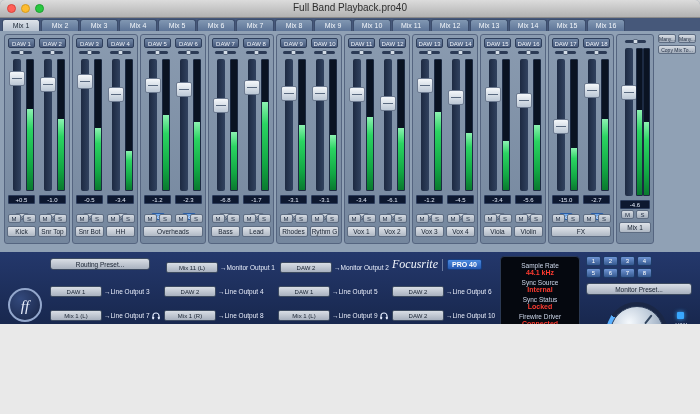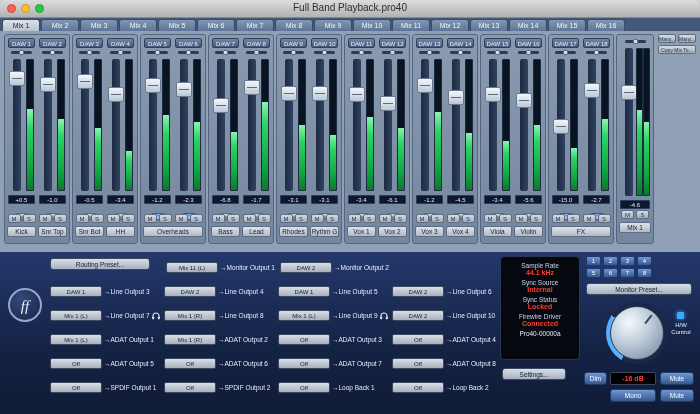--- a/index.html
+++ b/index.html
@@ -1,16 +1,16 @@
 <!DOCTYPE html>
 <html><head>
 <meta charset="utf-8">
 <style>
   html,body{margin:0;padding:0;background:#e9e9e9;font-family:"Liberation Sans",sans-serif;}
-  .window{position:relative;width:700px;height:414px;background:#90a1b5;border-radius:5px 5px 0 0;overflow:hidden;box-shadow:0 2px 8px rgba(0,0,0,.45);}
+  .window{position:relative;width:700px;height:324px;background:#90a1b5;border-radius:5px 5px 0 0;overflow:hidden;box-shadow:0 2px 8px rgba(0,0,0,.45);}
   
   .titlebar{position:absolute;top:0;left:0;right:0;height:17px;background:linear-gradient(#dcdcdc,#b2b2b2);border-bottom:1px solid #8a8a8a;}
   .title{position:absolute;left:0;right:0;top:2px;text-align:center;font-size:10px;color:#2e2e2e;}
   .traffic{position:absolute;left:7px;top:4px;display:flex;gap:5px;}
   .tl{width:9px;height:9px;border-radius:50%;box-sizing:border-box;}
   .tl.red{background:#ff5f57;border:1px solid #d6453e;}
   .tl.yellow{background:#febc2e;border:1px solid #d29a22;}
   .tl.green{background:#28c840;border:1px solid #1ea032;}
   
   .tabbar{position:absolute;top:18px;left:0;right:0;height:13px;background:#46587a;display:flex;gap:1px;padding-left:2px;box-sizing:border-box;}
@@ -607,20 +607,25 @@
             </svg></span><span class="rcell"><span class="src">Mix 1 (R)</span><span class="dest">→Line Output 8</span></span><span class="rcell"><span class="src">Mix 1 (L)</span><span class="dest">→Line Output 9</span><svg class="hp" width="8" height="8" viewBox="0 0 10 10">
               <path d="M1.2 8 V5 a3.8 3.8 0 0 1 7.6 0 V8" fill="none" stroke="#dfe8fc" stroke-width="1.4"></path>
               <rect x="0.4" y="5.8" width="2.2" height="3.4" rx="0.8" fill="#dfe8fc"></rect>
               <rect x="7.4" y="5.8" width="2.2" height="3.4" rx="0.8" fill="#dfe8fc"></rect>
             </svg></span><span class="rcell"><span class="src">DAW 2</span><span class="dest">→Line Output 10</span></span></div>
         <div class="rrow"><span class="rcell"><span class="src">Mix 1 (L)</span><span class="dest">→ADAT Output 1</span></span><span class="rcell"><span class="src">Mix 1 (R)</span><span class="dest">→ADAT Output 2</span></span><span class="rcell"><span class="src">Off</span><span class="dest">→ADAT Output 3</span></span><span class="rcell"><span class="src">Off</span><span class="dest">→ADAT Output 4</span></span></div>
         <div class="rrow"><span class="rcell"><span class="src">Off</span><span class="dest">→ADAT Output 5</span></span><span class="rcell"><span class="src">Off</span><span class="dest">→ADAT Output 6</span></span><span class="rcell"><span class="src">Off</span><span class="dest">→ADAT Output 7</span></span><span class="rcell"><span class="src">Off</span><span class="dest">→ADAT Output 8</span></span></div>
         <div class="rrow"><span class="rcell"><span class="src">Off</span><span class="dest">→SPDIF Output 1</span></span><span class="rcell"><span class="src">Off</span><span class="dest">→SPDIF Output 2</span></span><span class="rcell"><span class="src">Off</span><span class="dest">→Loop Back 1</span></span><span class="rcell"><span class="src">Off</span><span class="dest">→Loop Back 2</span></span></div>
       </div>
 
+    <div class="brand">
+      <span class="brand-name">Focusrite</span>
+      <span class="brand-sep"></span>
+      <span class="brand-model">PRO 40</span>
+    </div>
 
     <div class="status">
       <div class="srow">
           <div class="slabel">Sample Rate</div>
           <div class="svalue">44.1 kHz</div>
         </div>
       <div class="srow">
           <div class="slabel">Sync Source</div>
           <div class="svalue">Internal</div>
         </div>

